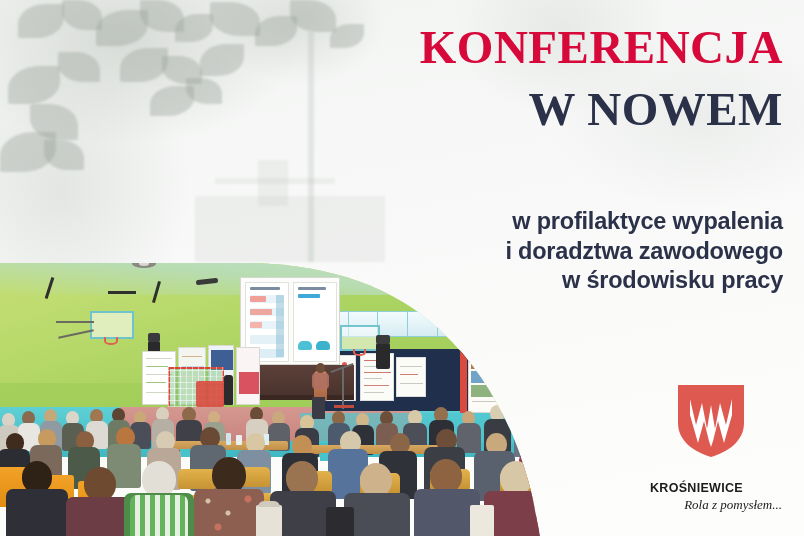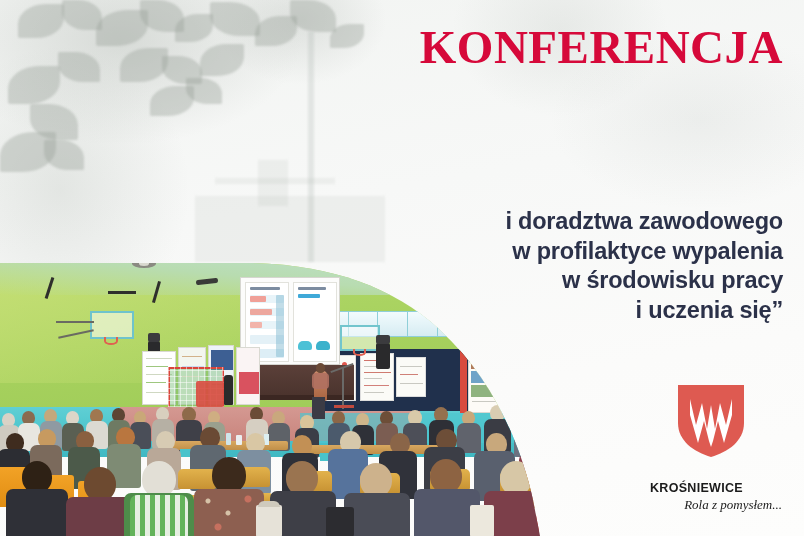--- a/index.html
+++ b/index.html
@@ -437,26 +437,26 @@
       <div class="torso" style="left:484px;top:236px;width:68px;height:50px;background:#7c3f4a;"></div>
 
       <div style="position:absolute;left:256px;top:250px;width:26px;height:32px;background:#e6e2d8;border-radius:2px;"></div>
       <div style="position:absolute;left:326px;top:252px;width:28px;height:30px;background:#2c2c30;border-radius:3px;"></div>
       <div style="position:absolute;left:470px;top:250px;width:24px;height:32px;background:#ece8dd;border-radius:2px;"></div>
       <div style="position:absolute;left:258px;top:246px;width:22px;height:6px;background:#cfcabd;border-radius:6px 6px 0 0;"></div>
     </div>
   </div>
 
   <div class="headline" id="h-konferencja">KONFERENCJA</div>
+  <div class="headline" id="h-wnowem">W NOWEM</div>
 
   <div id="quote">
+    <div>w profilaktyce wypalenia</div>
     <div>i doradztwa zawodowego</div>
-    <div>w profilaktyce wypalenia</div>
     <div>w środowisku pracy</div>
-    <div>i uczenia się”</div>
   </div>
 
   <div id="logo">
     <div id="shield-holder">
       <svg viewBox="0 0 66 72" width="66" height="72" aria-hidden="true">
         <path d="M0,0 H66 V38 C66,56 50,67 33,72 C16,67 0,56 0,38 Z" fill="#DE5A51"></path>
         <path d="M12,14 L18,40 L24,18 L29,44 L33,20 L37,44 L42,18 L48,40 L54,14
                  L54,30 L46,58 L40,36 L35,56 L33,62 L31,56 L26,36 L20,58 L12,30 Z" fill="#FFFFFF"></path>
       </svg>
     </div>

